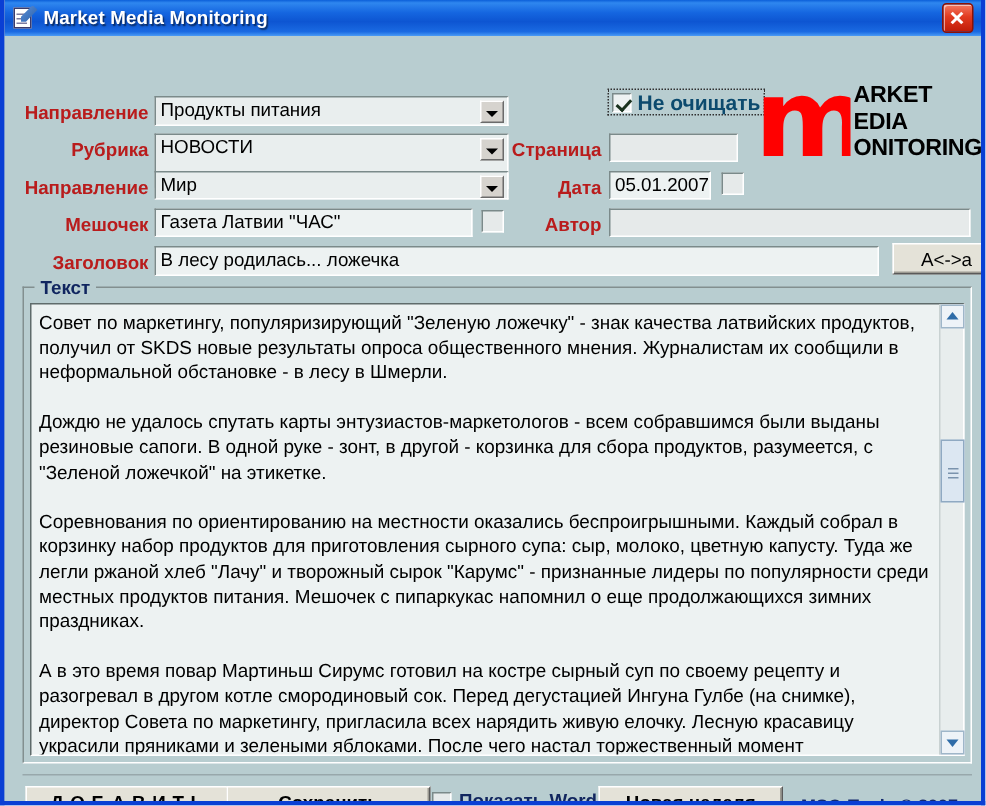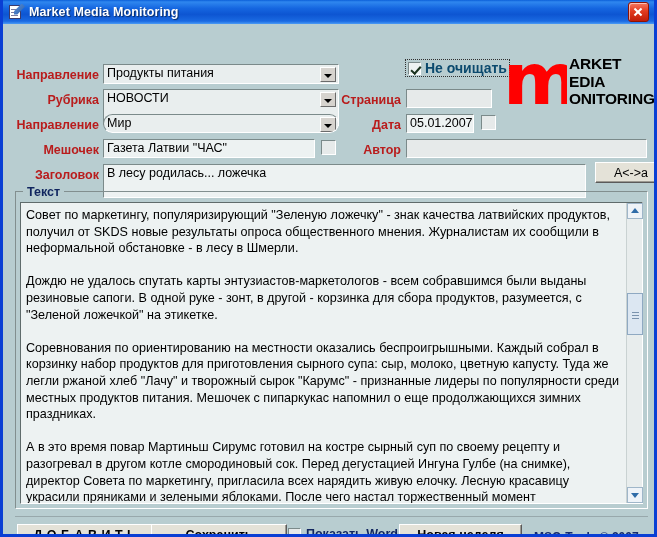--- a/index.html
+++ b/index.html
@@ -430,31 +430,31 @@
     <div class="sunken combo" style="left:100px; top:40px; width:236px; height:20px;">
       <span>Продукты питания</span>
       <span class="combo-arrow"></span>
     </div>
 
     <div class="sunken combo" style="left:100px; top:65px; width:236px; height:37px;">
       <span>НОВОСТИ</span>
       <span class="combo-arrow"></span>
     </div>
 
-    <div class="sunken combo" style="left:100px; top:90px; width:236px; height:19px;border-radius:10px;">
+    <div class="sunken combo" style="left:100px; top:90px; width:236px; height:19px;">
       <span>Мир</span>
       <span class="combo-arrow"></span>
     </div>
 
     <div class="sunken" style="left:100px; top:115px; width:212px; height:19px;">
       <span>Газета Латвии "ЧАС"</span>
     </div>
     <div class="chkbox big" style="left:318px; top:116px;"></div>
 
-    <div class="sunken" style="left:100px; top:140px; width:483px; height:34px;">
+    <div class="sunken" style="left:100px; top:140px; width:483px; height:20px;">
       <span>В лесу родилась... ложечка</span>
     </div>
     <div class="btn3d" style="left:592px; top:138px; width:72px; height:21px; font-weight:normal;">A&lt;-&gt;a</div>
 
     <div class="focus-chk" style="left:402px; top:35px; height:18px;">
       <span class="cb"></span>
       <span class="t">Не очищать</span>
     </div>
 
     <div class="lbl" style="left:330px; top:68px; width:68px;">Страница</div>

